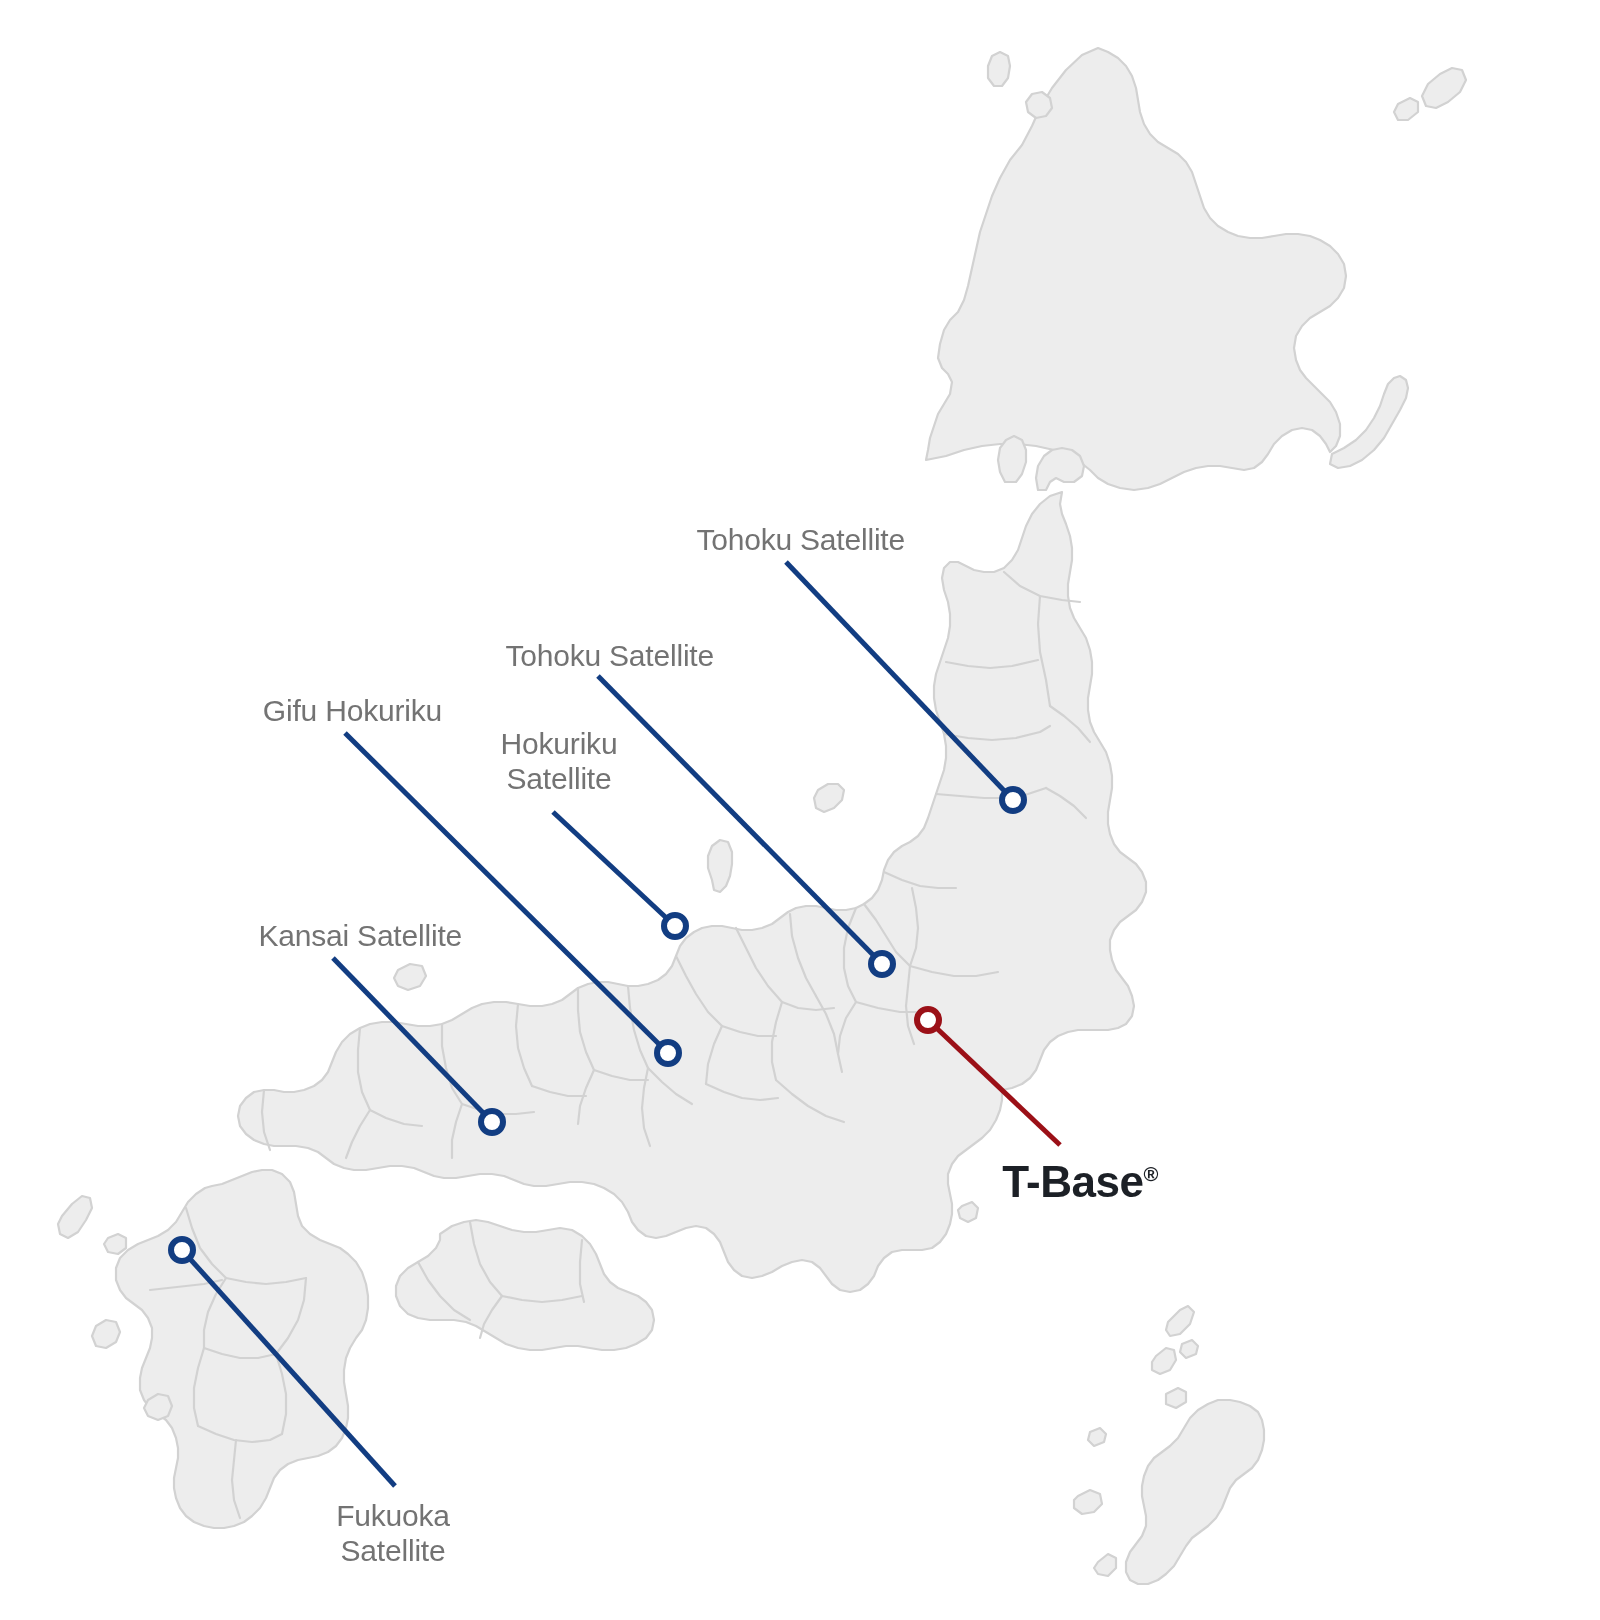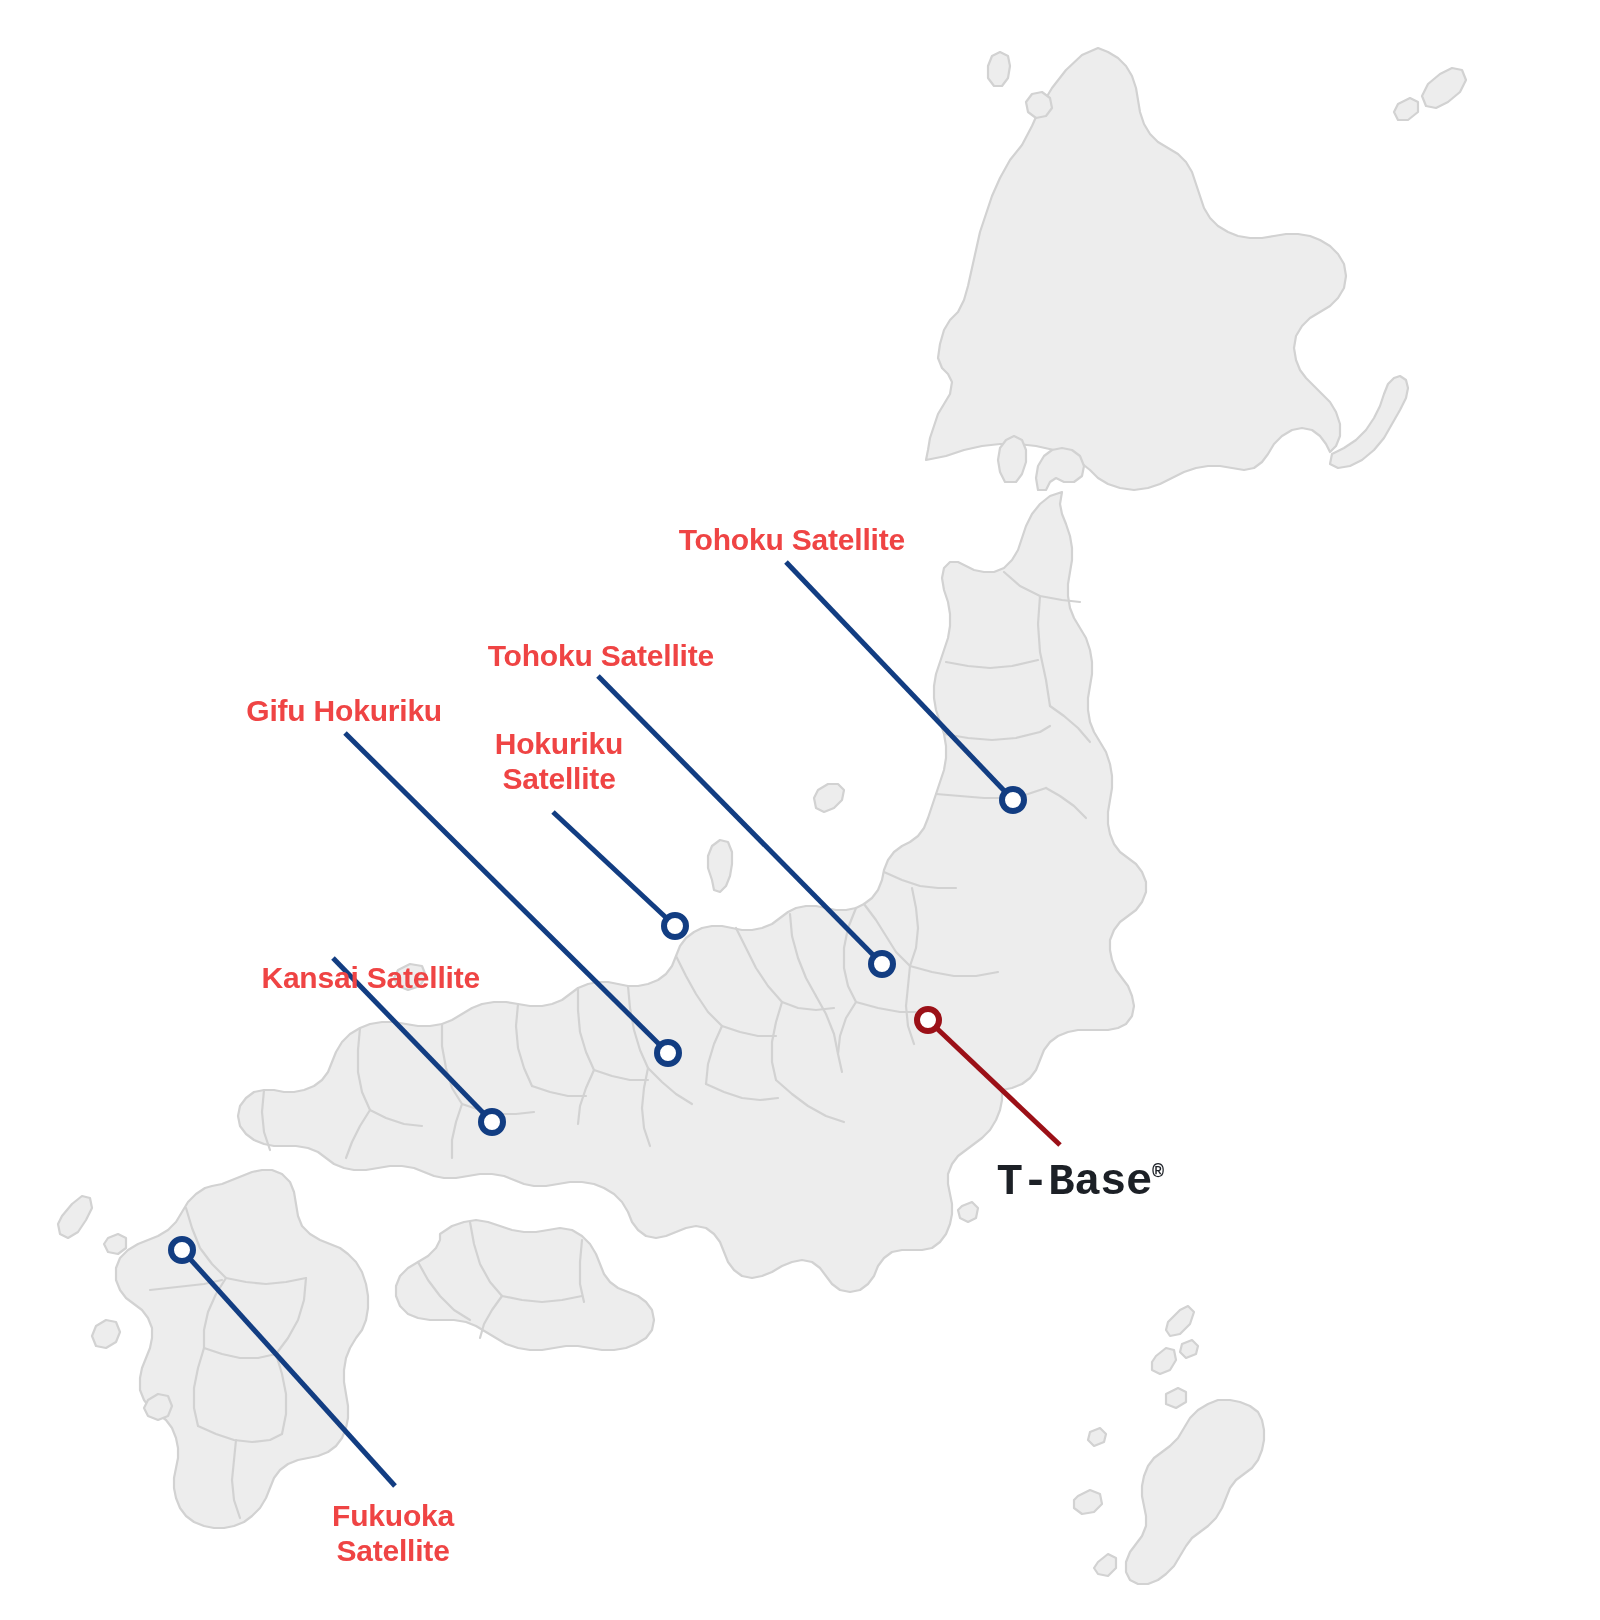--- a/index.html
+++ b/index.html
@@ -43,22 +43,22 @@
   .leader {
     stroke-width: 5;
     stroke-linecap: butt;
     fill: none;
   }
   .marker-ring {
     stroke-width: 6;
   }
   .label {
     position: absolute;
-    color: #ef4444;
-    font-weight: bold;
+    color: #737373;
+    font-weight: normal;
     white-space: pre;
     line-height: 1.18;
     letter-spacing: -0.2px;
   }
   .label-sat {
     font-size: 30px;
   }
   .label-center {
     text-align: center;
   }
@@ -330,24 +330,24 @@
         <circle cx="928" cy="1020" r="11" fill="#ffffff" stroke="#9b1017" class="marker-ring"></circle>
       </g>
   </svg>
 
   <div id="labels-layer">
       <div class="label label-sat label-right" style="left: 505px; width: 400px; top: 522px;">Tohoku Satellite</div>
       <div class="label label-sat label-right" style="left: 314px; width: 400px; top: 638px;">Tohoku Satellite</div>
       <div class="label label-sat label-center" style="left: 359px; width: 400px; top: 726px;">Hokuriku
 Satellite</div>
       <div class="label label-sat label-right" style="left: 42px; width: 400px; top: 693px;">Gifu Hokuriku</div>
-      <div class="label label-sat label-right" style="left: 80px; width: 400px; top: 918px; margin-top: 42px;">Kansai Satellite</div>
+      <div class="label label-sat label-right" style="left: 62px; width: 400px; top: 918px;">Kansai Satellite</div>
       <div class="label label-sat label-center" style="left: 193px; width: 400px; top: 1498px;">Fukuoka
 Satellite</div>
     </div>
 
-  <div class="tbase-block" style="left: 830px; top: 1160px; width: 500px; font-family: Liberation Mono, monospace;">
+  <div class="tbase-block" style="left: 830px; top: 1160px; width: 500px;">
     <div class="tbase-title">
       <span>T-Base</span><sup>®</sup>
     </div>
   </div>
 
 </div>
 
 </body></html>

